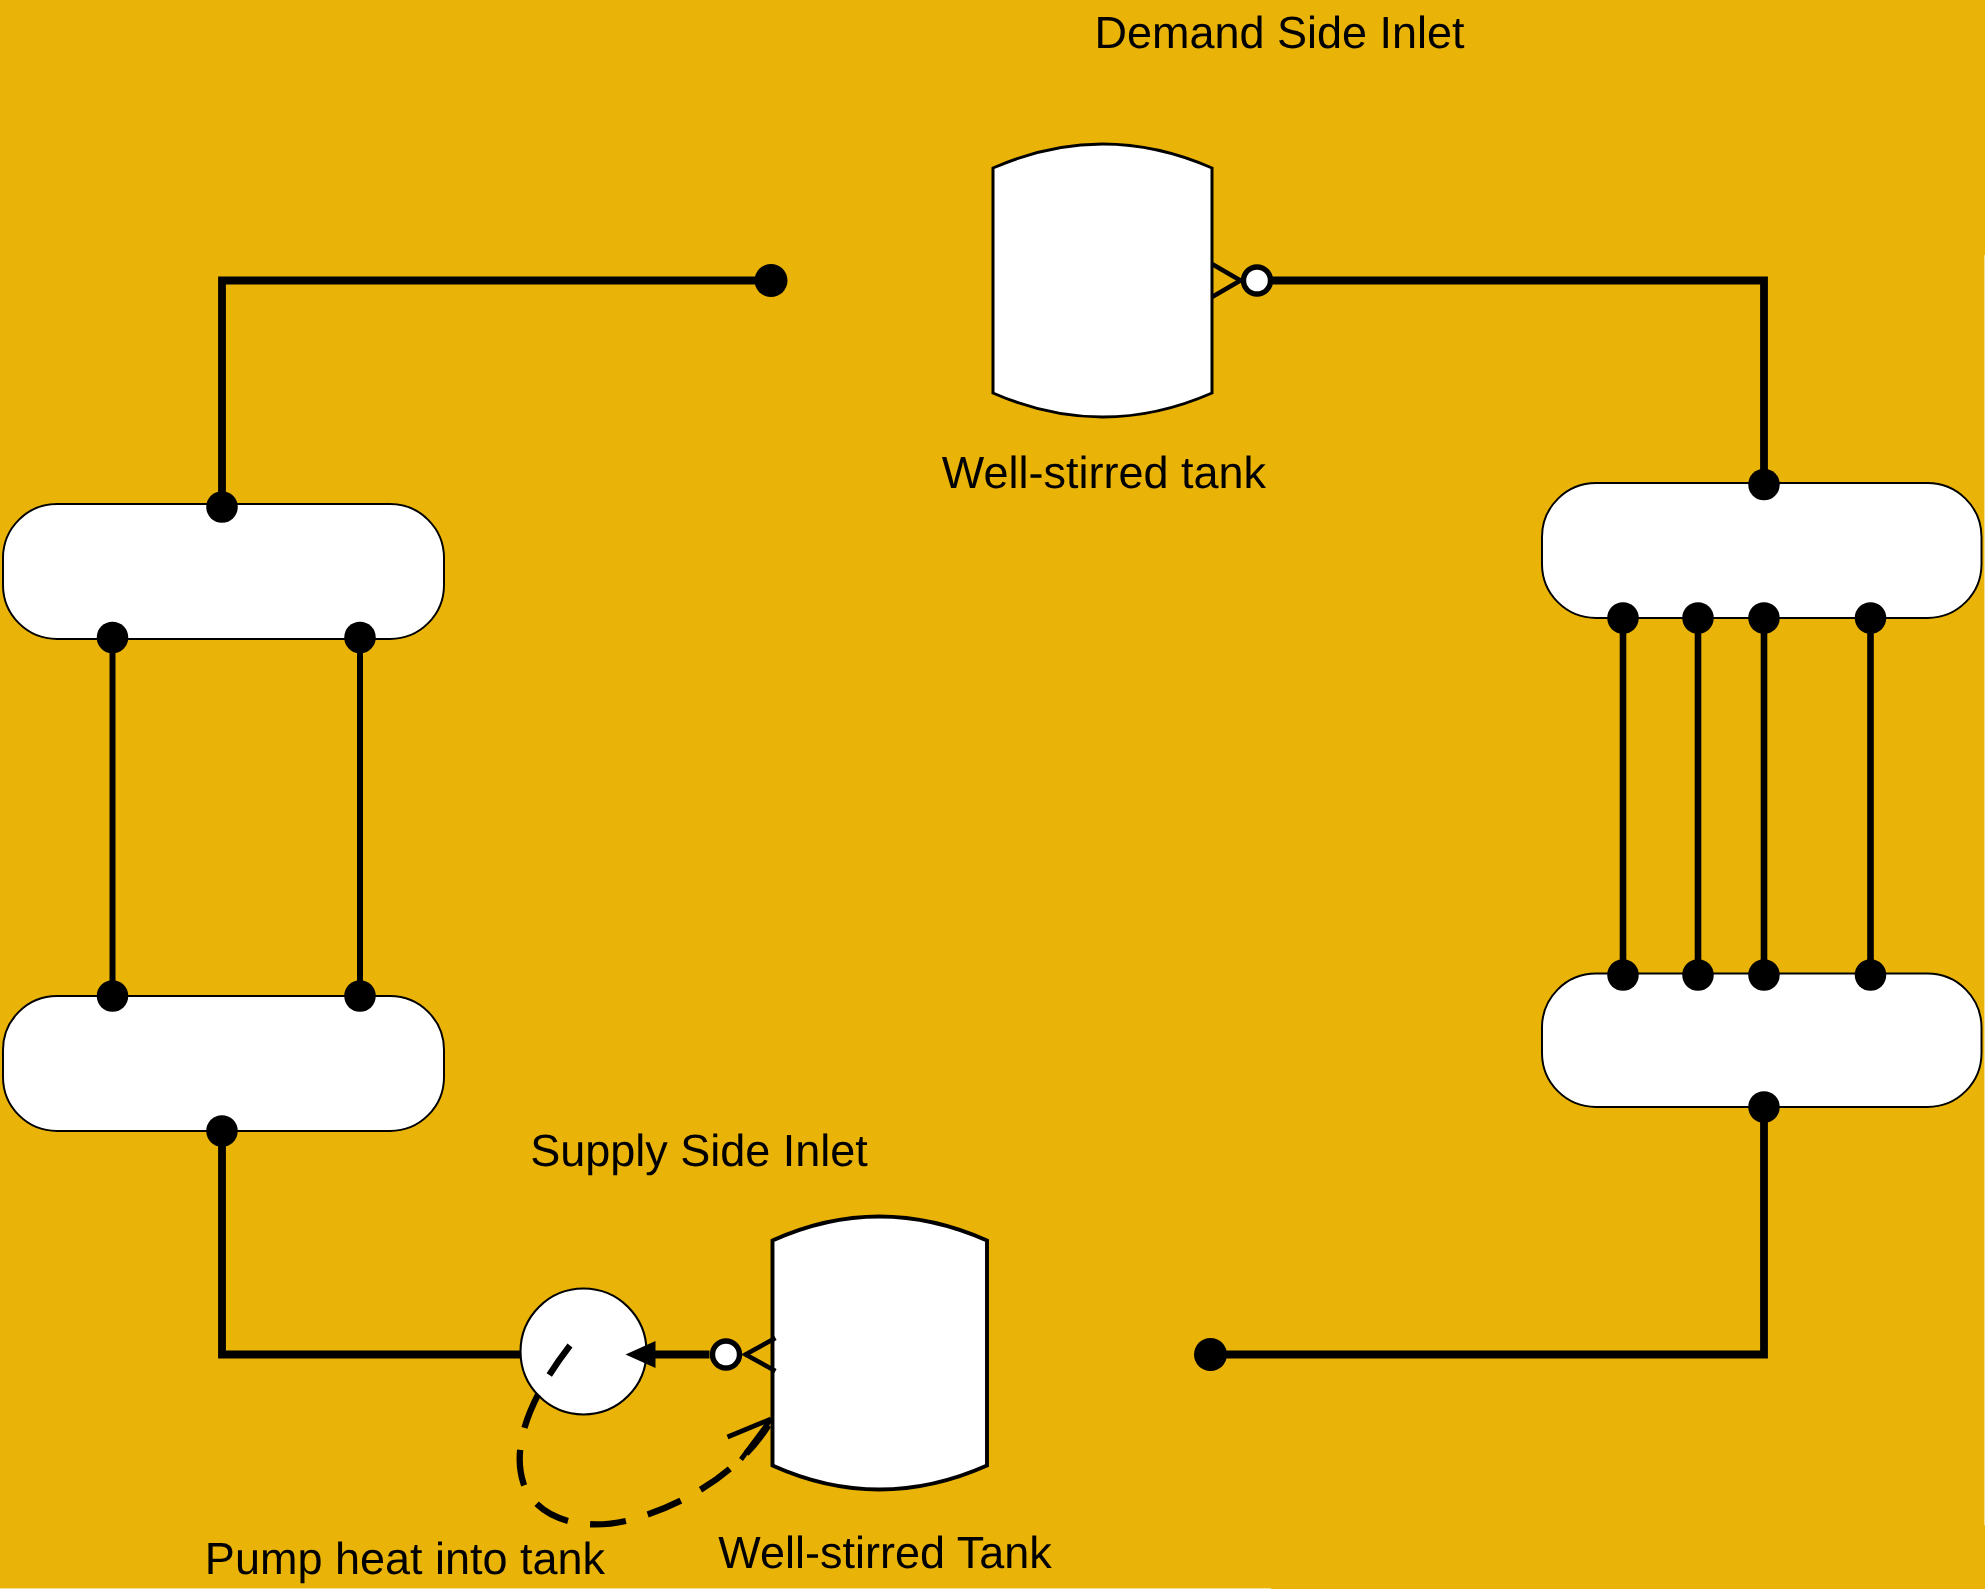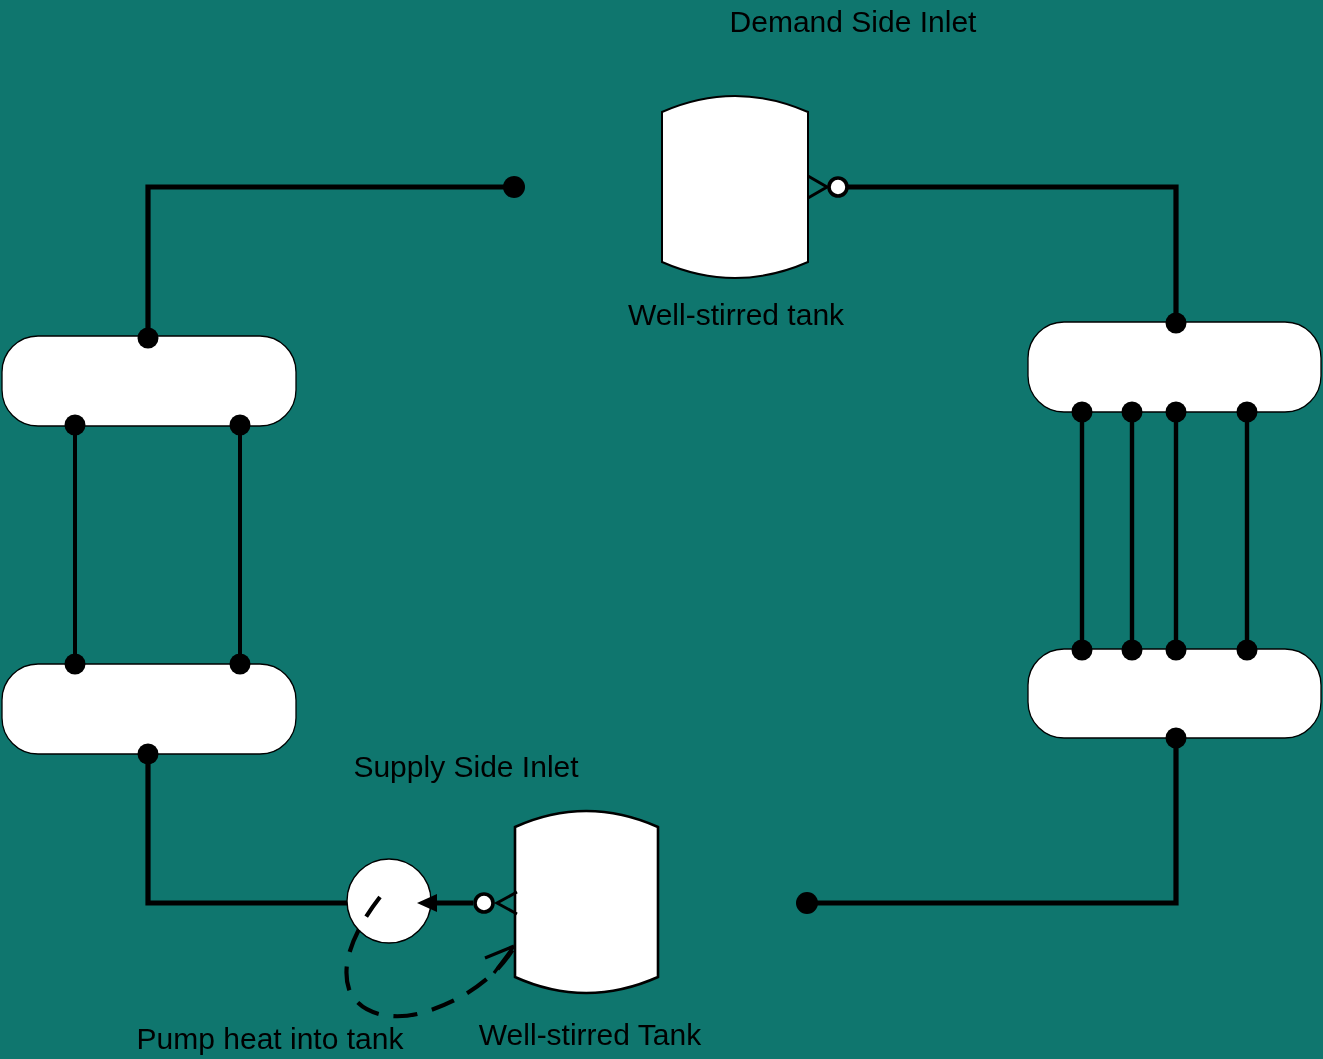--- a/index.html
+++ b/index.html
@@ -4,21 +4,21 @@
 <style>
   html, body {
     margin: 0;
     padding: 0;
     background: #ffffff;
   }
   .stage {
     position: relative;
     width: 1323px;
     height: 1059px;
-    background: #0f766e;
+    background: #eab308;
     overflow: hidden;
   }
   svg {
     display: block;
   }
   .diagram-label {
     font-family: "Liberation Sans", "DejaVu Sans", sans-serif;
     font-size: 30px;
     fill: #000000;
   }

